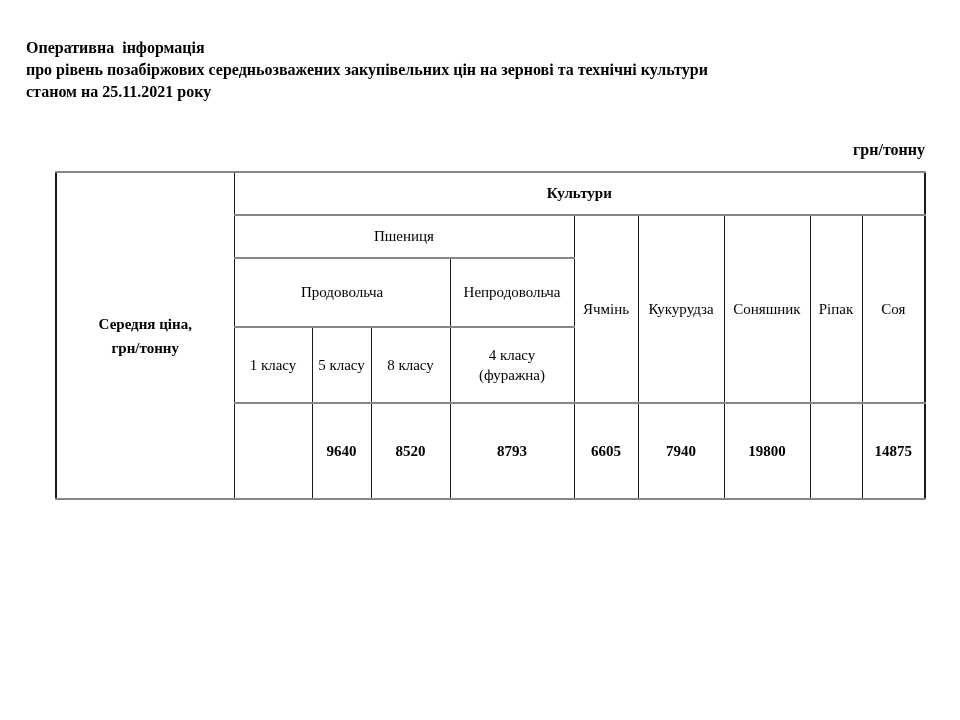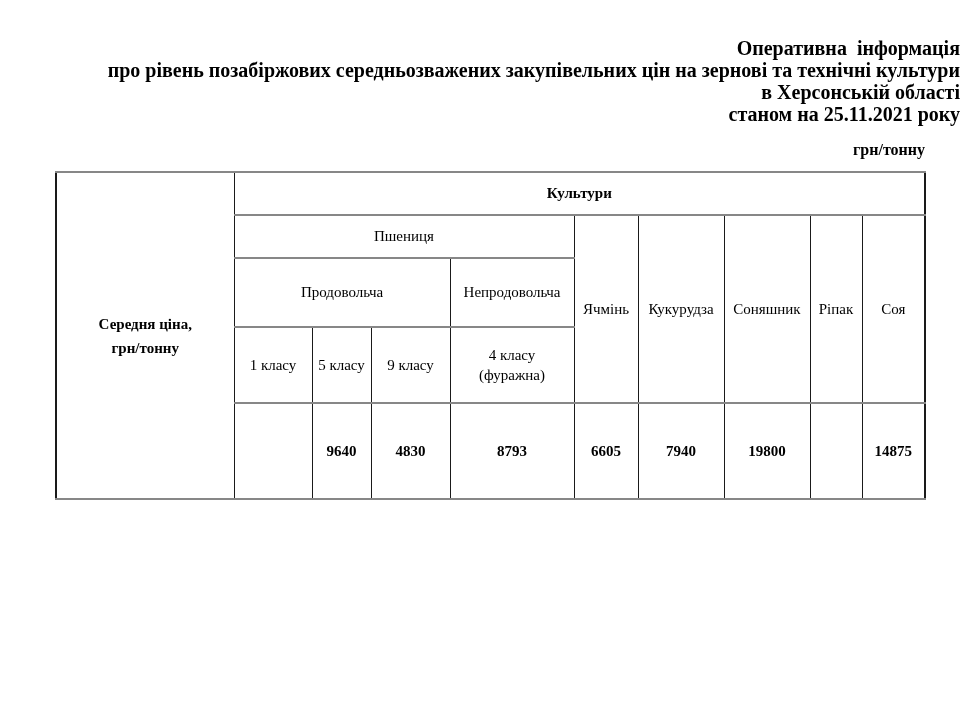--- a/index.html
+++ b/index.html
@@ -13,23 +13,23 @@
     position: relative;
     font-family: "Liberation Serif", serif;
     color: #000000;
     overflow: hidden;
   }
   .title-block {
     position: absolute;
     top: 37px;
     left: 26px;
     right: 0;
-    text-align: right;
+    text-align: left;
     font-weight: bold;
-    font-size: 20px;
+    font-size: 16px;
     line-height: 22px;
   }
   .title-line { white-space: pre-wrap; }
   .unit-label {
     position: absolute;
     top: 141px;
     left: 0;
     width: 925px;
     text-align: right;
     font-weight: bold;
@@ -75,21 +75,20 @@
   td.class-1 { font-size: 16px; }
   td.class-sm { font-size: 14px; line-height: 20px; white-space: pre-line; }
   td.value-cell { font-weight: bold; font-size: 17px; }
 </style>
 </head>
 <body>
 
 <div class="title-block">
   <div class="title-line">Оперативна  інформація</div>
   <div class="title-line">про рівень позабіржових середньозважених закупівельних цін на зернові та технічні культури</div>
-  <div class="title-line">в Херсонській області</div>
   <div class="title-line">станом на 25.11.2021 року</div>
 </div>
 
 <div class="unit-label">грн/тонну</div>
 
 <table class="price-table">
   <colgroup>
     <col style="width:178px">
     <col style="width:78px">
     <col style="width:59px">
@@ -115,28 +114,28 @@
       <td rowspan="3">Ріпак</td>
       <td rowspan="3">Соя</td>
     </tr>
     <tr class="r3">
       <td colspan="3">Продовольча</td>
       <td>Непродовольча</td>
     </tr>
     <tr class="r4">
       <td class="class-1">1 класу</td>
       <td class="class-sm">5 класу</td>
-      <td class="class-sm">9 класу</td>
+      <td class="class-sm">8 класу</td>
       <td class="class-sm">4 класу
 (фуражна)</td>
     </tr>
     <tr class="r5">
       <td class="value-cell"></td>
       <td class="value-cell">9640</td>
-      <td class="value-cell">4830</td>
+      <td class="value-cell">8520</td>
       <td class="value-cell">8793</td>
       <td class="value-cell">6605</td>
       <td class="value-cell">7940</td>
       <td class="value-cell">19800</td>
       <td class="value-cell"></td>
       <td class="value-cell">14875</td>
     </tr>
   </tbody>
 </table>
 

